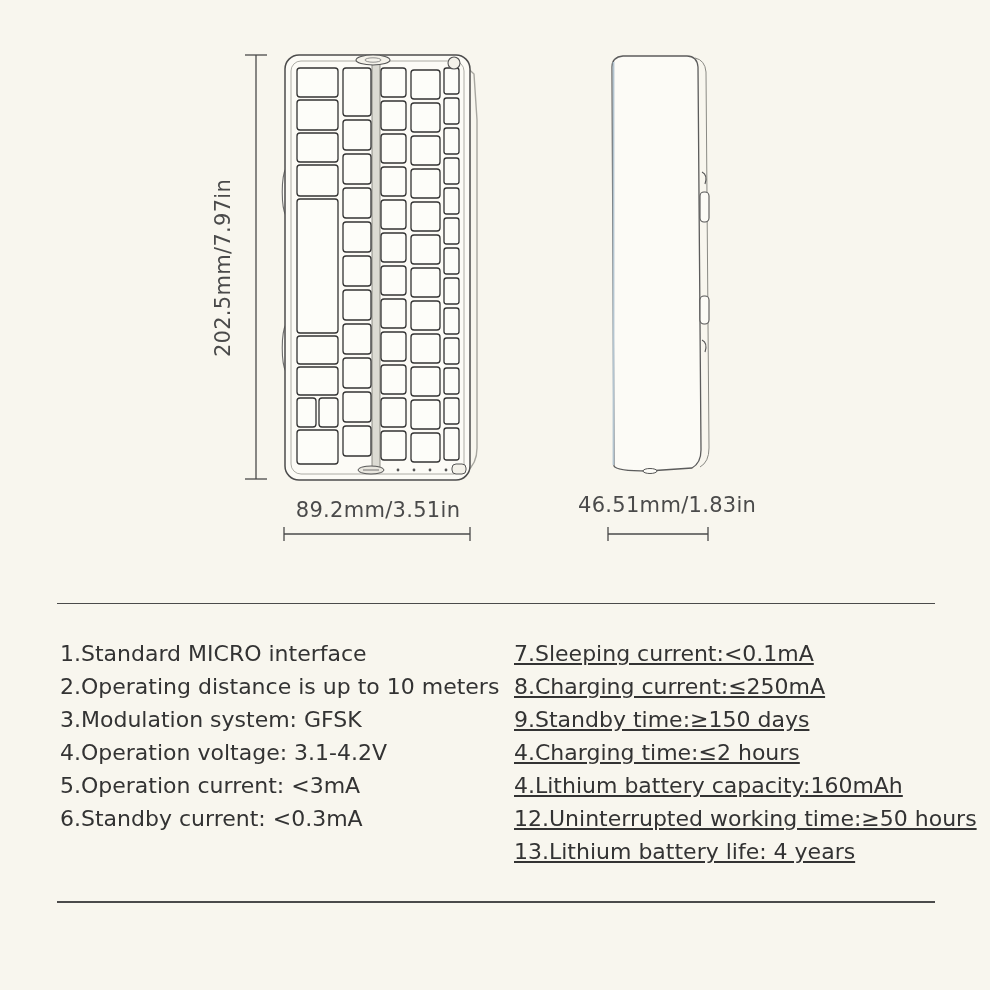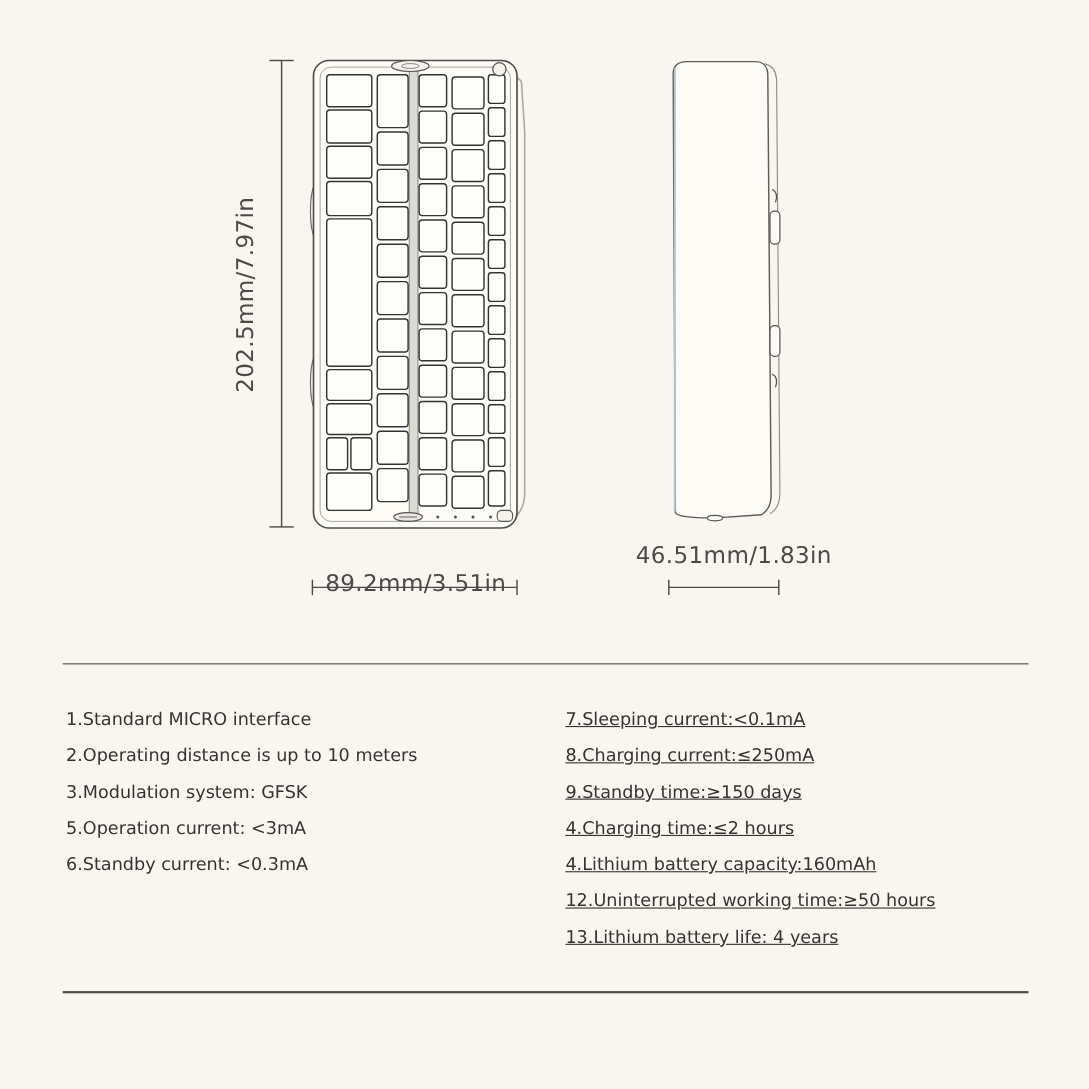--- a/index.html
+++ b/index.html
@@ -18,32 +18,32 @@
     color:#4a4a4a;
     letter-spacing:0.3px;
     text-align:center;
     white-space:nowrap;
   }
   .dim-height{
     left:100px;top:254px;width:250px;height:28px;
     transform:rotate(-90deg);
     transform-origin:center;
   }
-  .dim-width-front{left:283px;top:518px;width:190px;}
+  .dim-width-front{left:283px;top:498px;width:190px;}
   .dim-width-side{left:578px;top:493px;width:160px;}
   .divider{
     position:absolute;left:57px;width:878px;height:0;
     border-top:2px solid #4b4b4b;
   }
   .divider-top{top:603px;border-top-width:1.5px;}
   .divider-bottom{top:901px;}
   .spec-col{
     position:absolute;
     list-style:none;margin:0;padding:0;
-    font-size:16px;line-height:33px;
+    font-size:22px;line-height:33px;
     color:#333;
     white-space:nowrap;
   }
   .spec-col-left{left:60px;top:637px;}
   .spec-col-right{left:514px;top:637px;text-decoration:underline;}
 </style>
 </head>
 <body>
 
 <div class="canvas">
@@ -186,20 +186,21 @@
     <div class="dim-label dim-width-side">46.51mm/1.83in</div>
   </div>
 
   <div class="divider divider-top"></div>
 
   <div>
     <ul class="spec-col spec-col-left">
         <li class="spec-item">1.Standard MICRO interface</li>
         <li class="spec-item">2.Operating distance is up to 10 meters</li>
         <li class="spec-item">3.Modulation system: GFSK</li>
+        <li class="spec-item">4.Operation voltage: 3.1-4.2V</li>
         <li class="spec-item">5.Operation current: &lt;3mA</li>
         <li class="spec-item">6.Standby current: &lt;0.3mA</li>
       </ul>
     <ul class="spec-col spec-col-right">
         <li class="spec-item">7.Sleeping current:&lt;0.1mA</li>
         <li class="spec-item">8.Charging current:≤250mA</li>
         <li class="spec-item">9.Standby time:≥150 days</li>
         <li class="spec-item">4.Charging time:≤2 hours</li>
         <li class="spec-item">4.Lithium battery capacity:160mAh</li>
         <li class="spec-item">12.Uninterrupted working time:≥50 hours</li>

